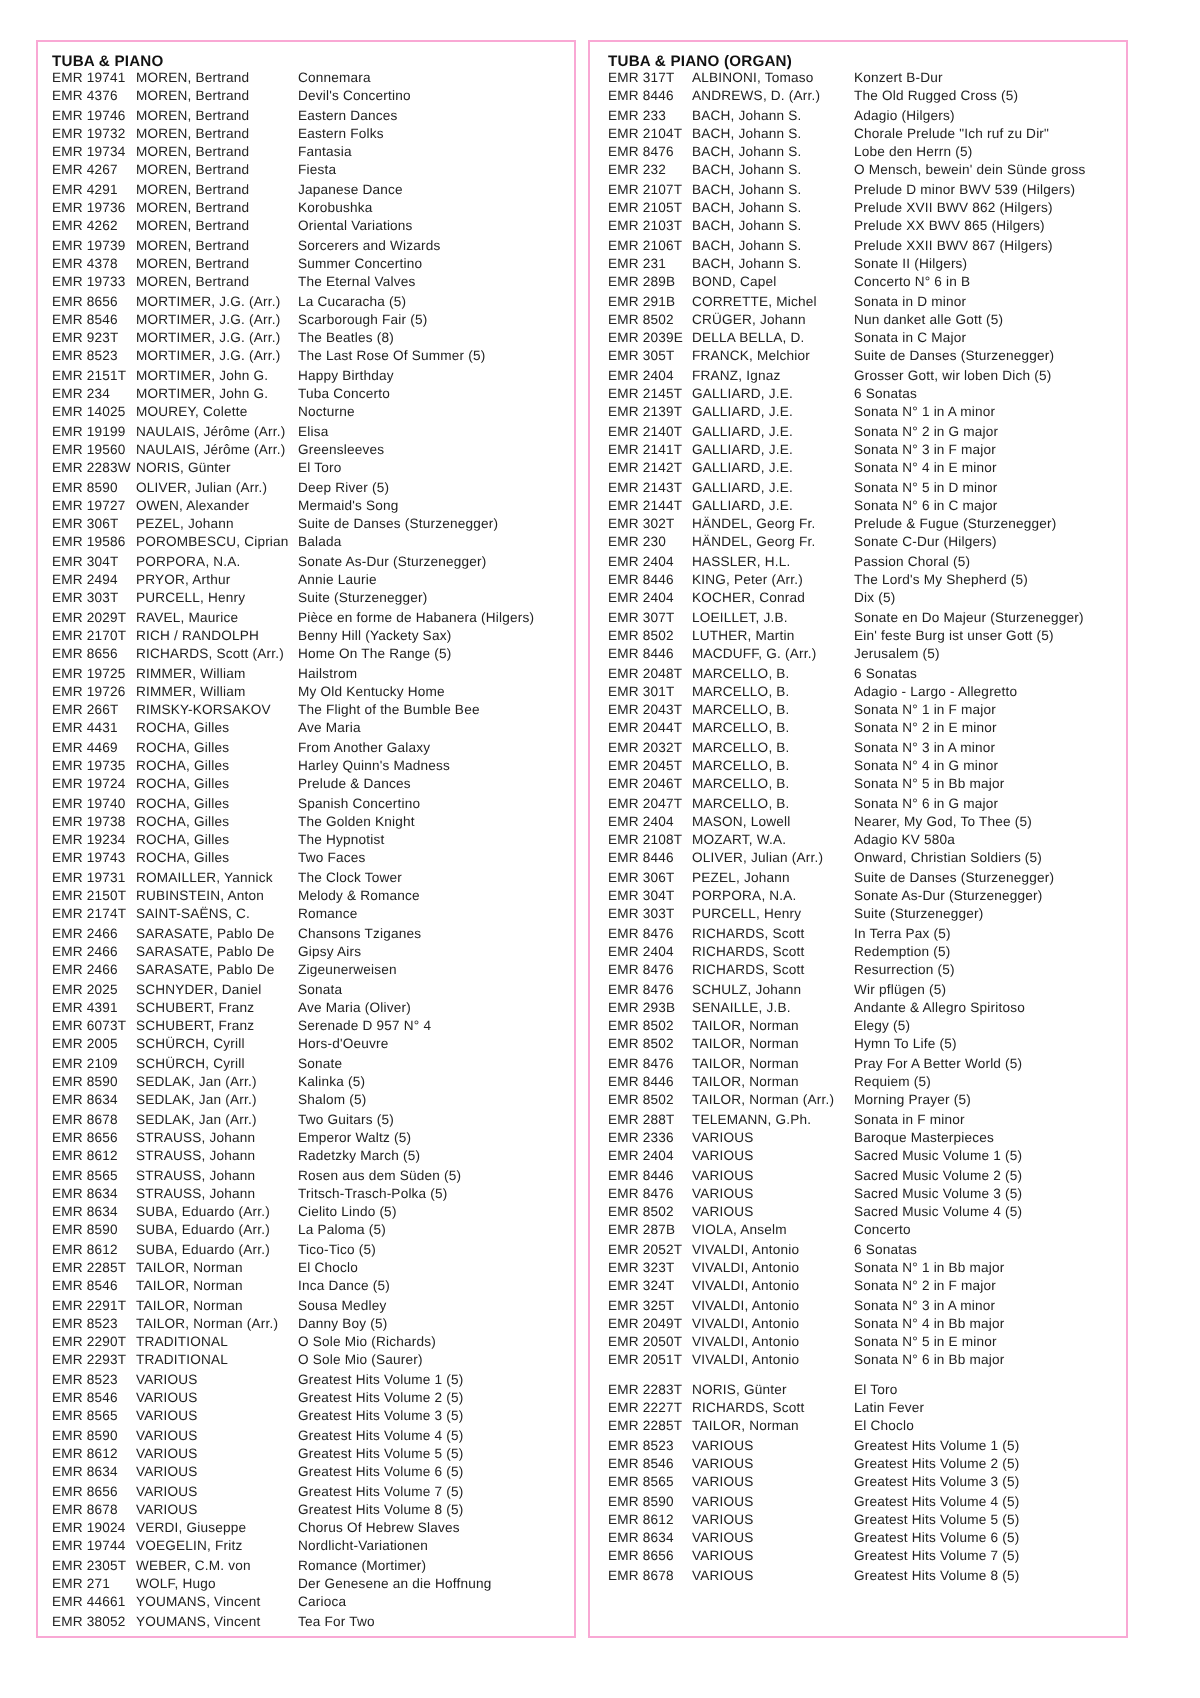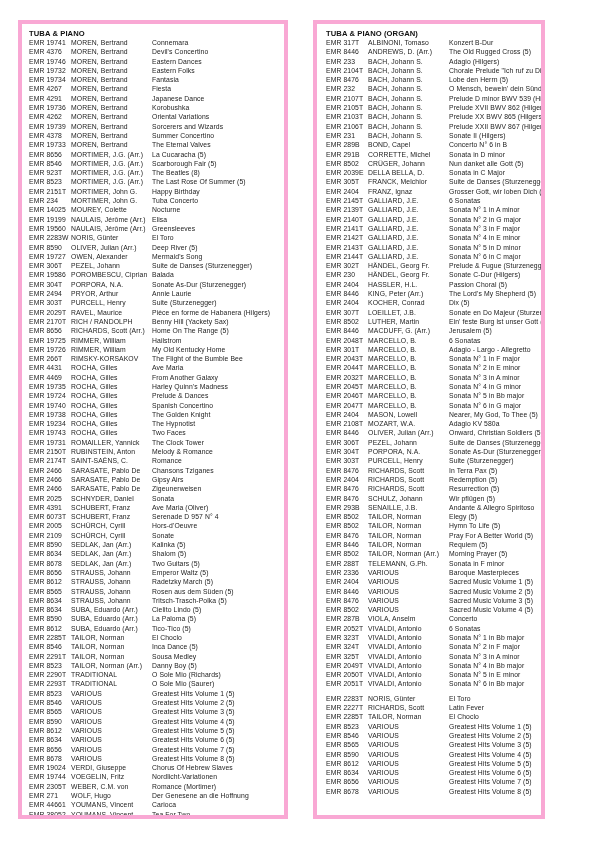--- a/index.html
+++ b/index.html
@@ -7,26 +7,26 @@
     width: 600px; height: 849px;
     background: #ffffff;
     font-family: "Liberation Sans", sans-serif;
     position: relative;
     overflow: hidden;
   }
   .catalog-box {
     position: absolute;
     top: 20px;
     height: 799px;
-    border: 4px solid #f9a8d4;
+    border: 1px solid #f9a8d4;
     background: #ffffff;
     overflow: hidden;
   }
   #left-box  { left: 18px;  width: 270px; }
-  #right-box { left: 313px; width: 232px; }
+  #right-box { left: 294px; width: 270px; }
   .section { padding-left: 7px; }
   #right-box .section { padding-left: 9px; }
   .section + .section { margin-top: 5px; }
   .section-title {
     font-weight: bold;
     font-size: 7.6px;
     color: #111111;
     height: 12px;
     line-height: 12px;
     padding-top: 4px;

